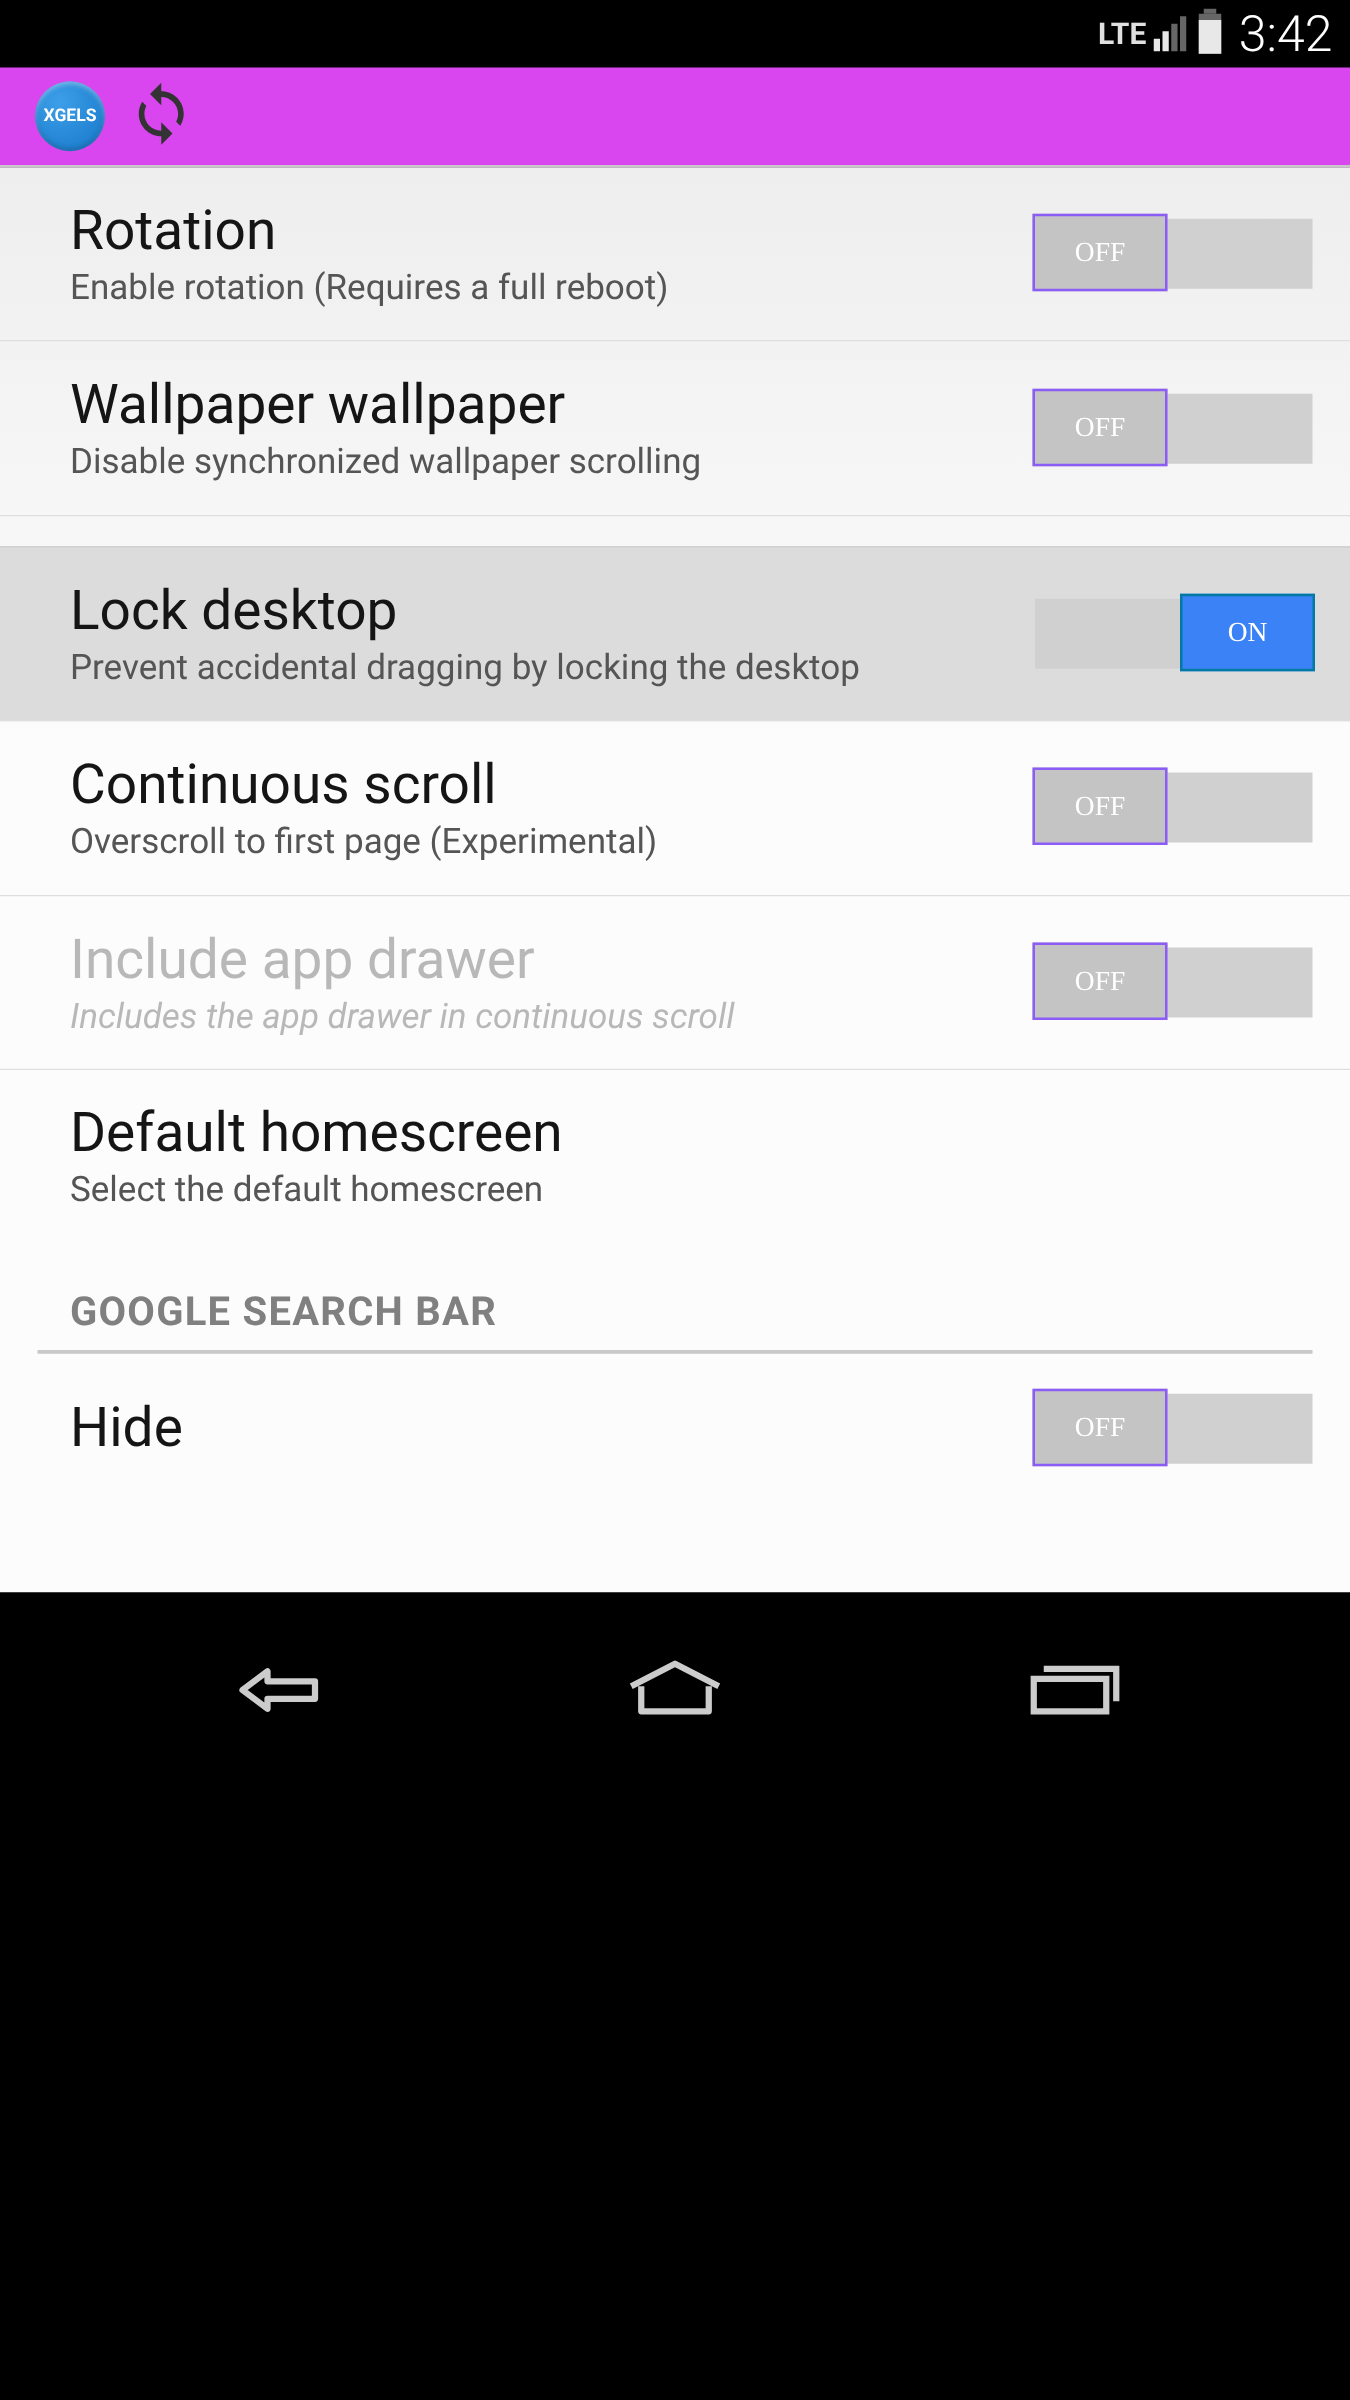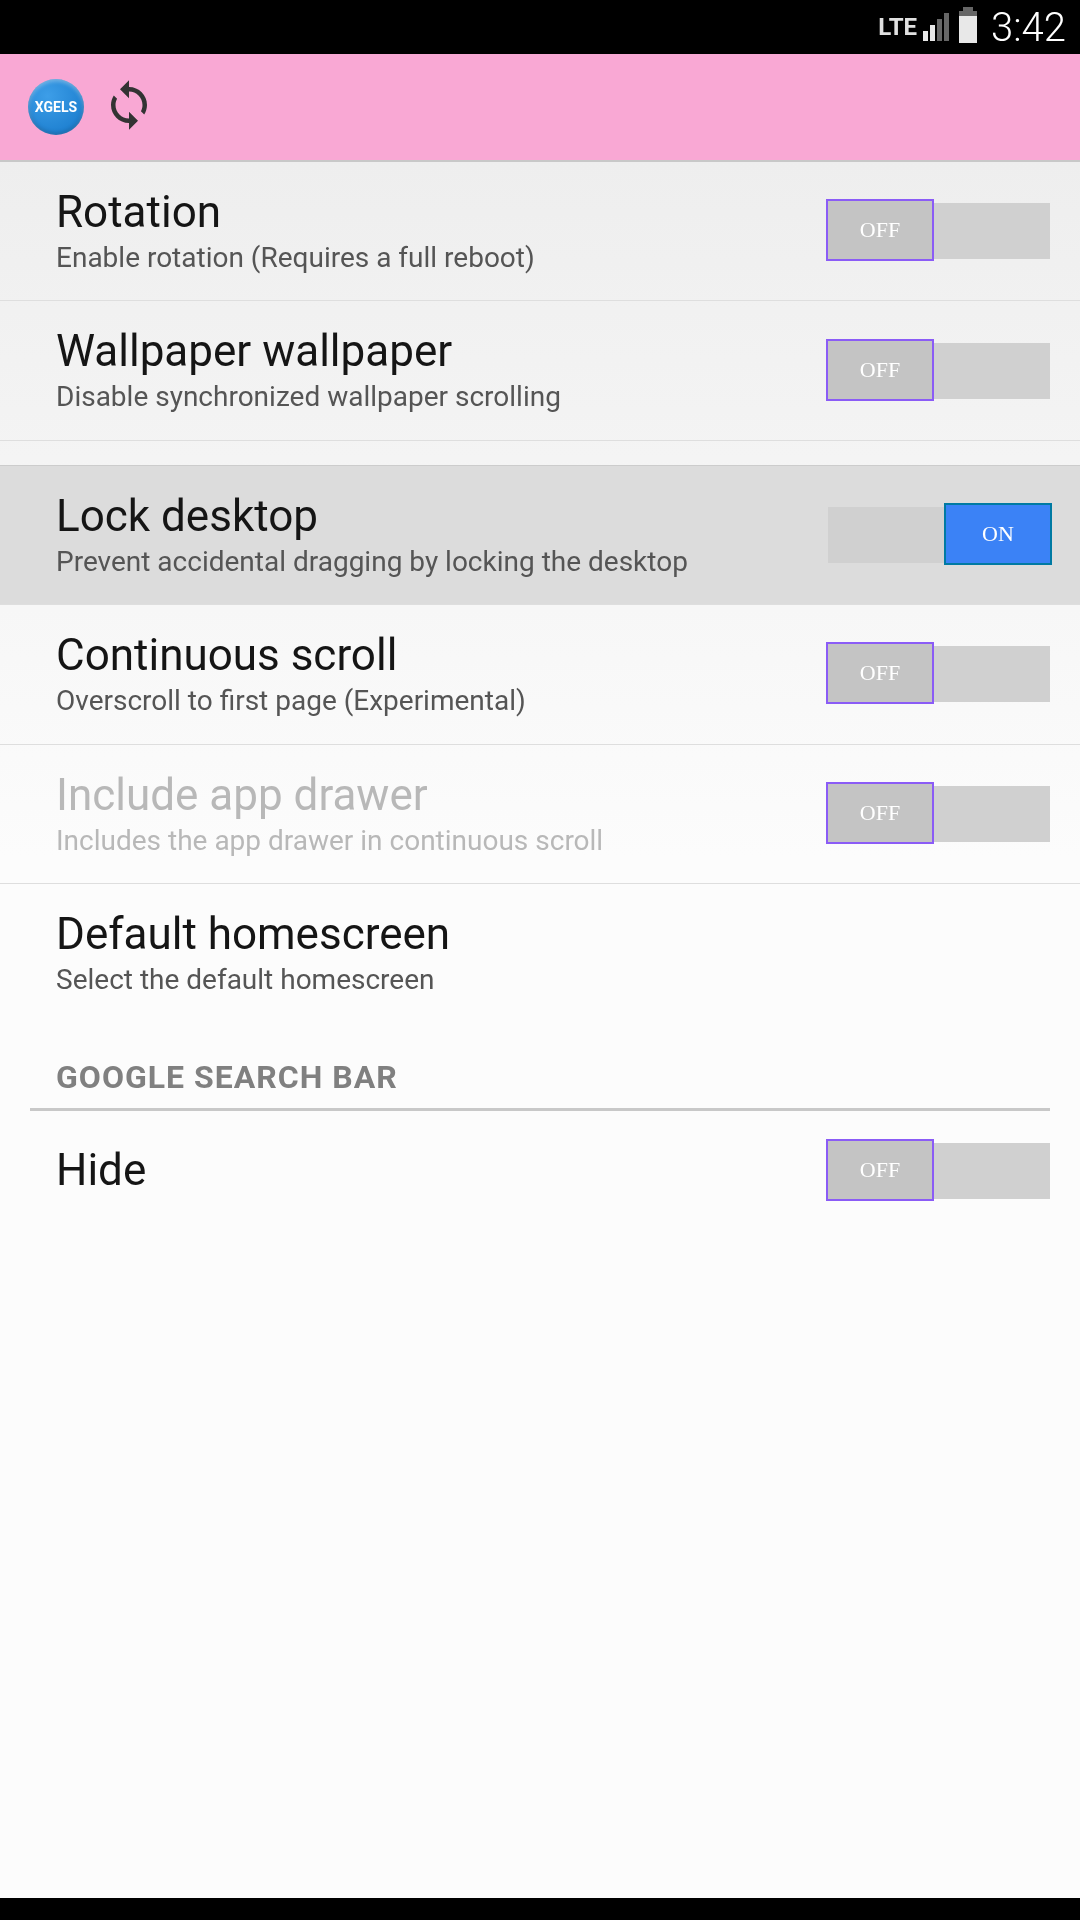--- a/index.html
+++ b/index.html
@@ -65,22 +65,22 @@
       height: 85%;
       background: #e8e8e8;
     }
     .status-time {
       font-size: 40px;
       font-weight: 300;
       color: #fff;
       margin-left: 4px;
     }
     .action-bar {
-      height: 108px;
-      background: #f9a8d4;
+      height: 80px;
+      background: #d946ef;
       border-bottom: 2px solid #c8c8c8;
       display: flex;
       align-items: center;
       padding: 0 28px;
       gap: 18px;
     }
     .app-icon {
       width: 56px;
       height: 56px;
       border-radius: 50%;
@@ -97,21 +97,21 @@
       font-size: 42px;
       color: #333;
       flex: 1;
     }
     .refresh-icon {
       width: 54px;
       height: 54px;
     }
     .content {
       background: linear-gradient(#eee, #fcfcfc 40%);
-      height: 1736px;
+      height: 1140px;
       overflow-y: auto;
     }
     .setting-item {
       display: flex;
       align-items: center;
       padding: 24px 30px 24px 56px;
       border-bottom: 1px solid #dedede;
       min-height: 120px;
     }
     .setting-item.selected { background: #dcdcdc; border-top: 1px solid #ccc; margin-top: 24px; }
@@ -121,21 +121,21 @@
       color: #151515;
       font-weight: 400;
       margin-bottom: 2px;
     }
     .setting-subtitle {
       font-size: 28px;
       color: #555;
       line-height: 1.3;
     }
     .setting-item.disabled .setting-title { color: #b8b8b8; }
-    .setting-item.disabled .setting-subtitle { color: #b8b8b8; }
+    .setting-item.disabled .setting-subtitle { color: #b8b8b8; font-style: italic; }
     .toggle {
       width: 222px;
       height: 56px;
       background: #d0d0d0;
       position: relative;
       flex-shrink: 0;
     }
     .toggle-thumb {
       position: absolute;
       top: -4px;

